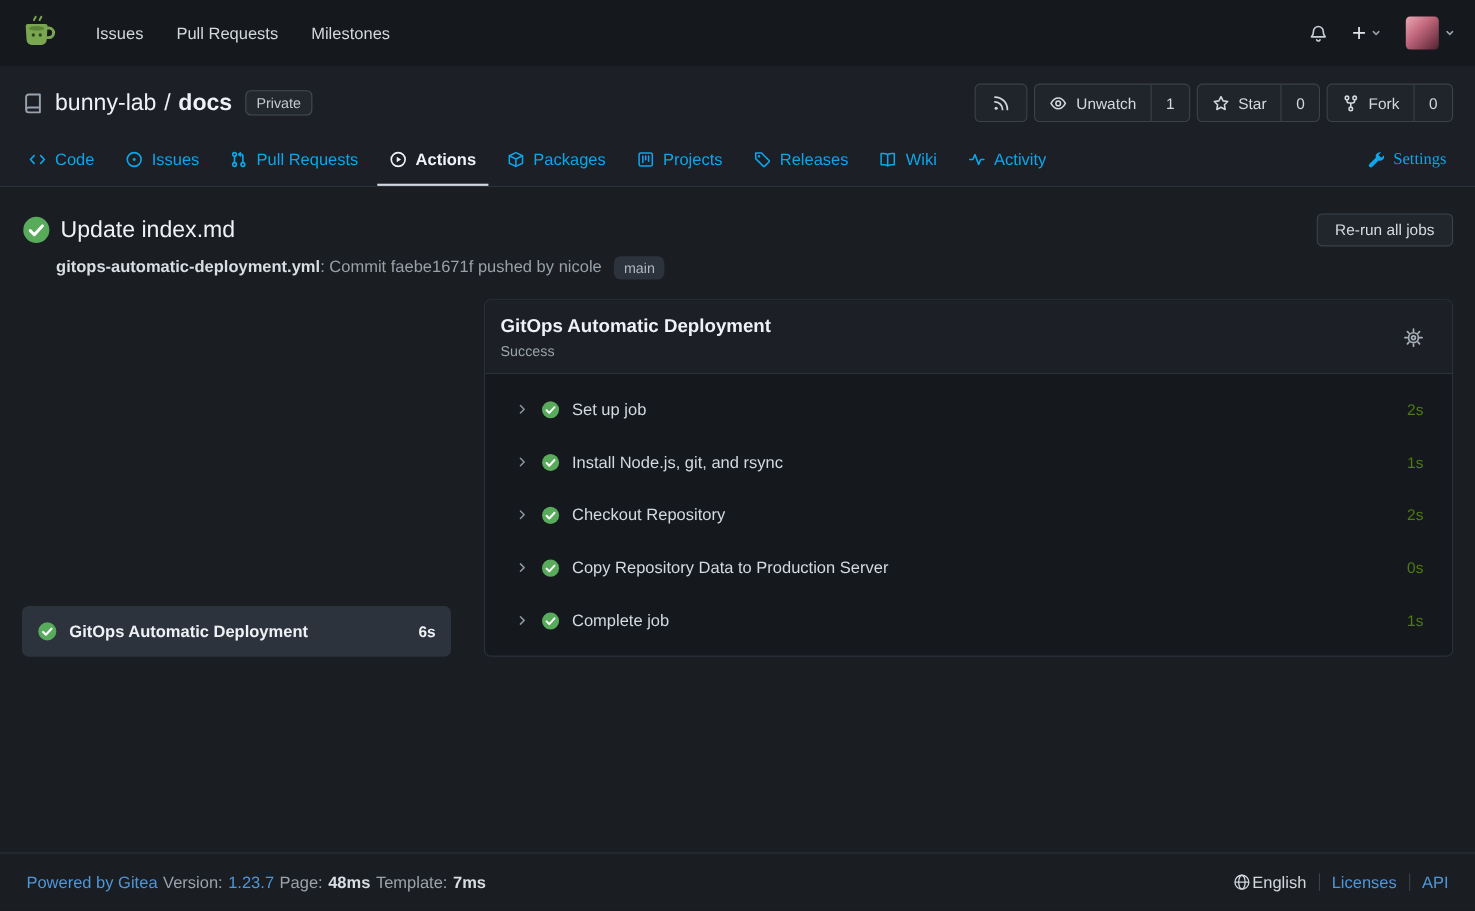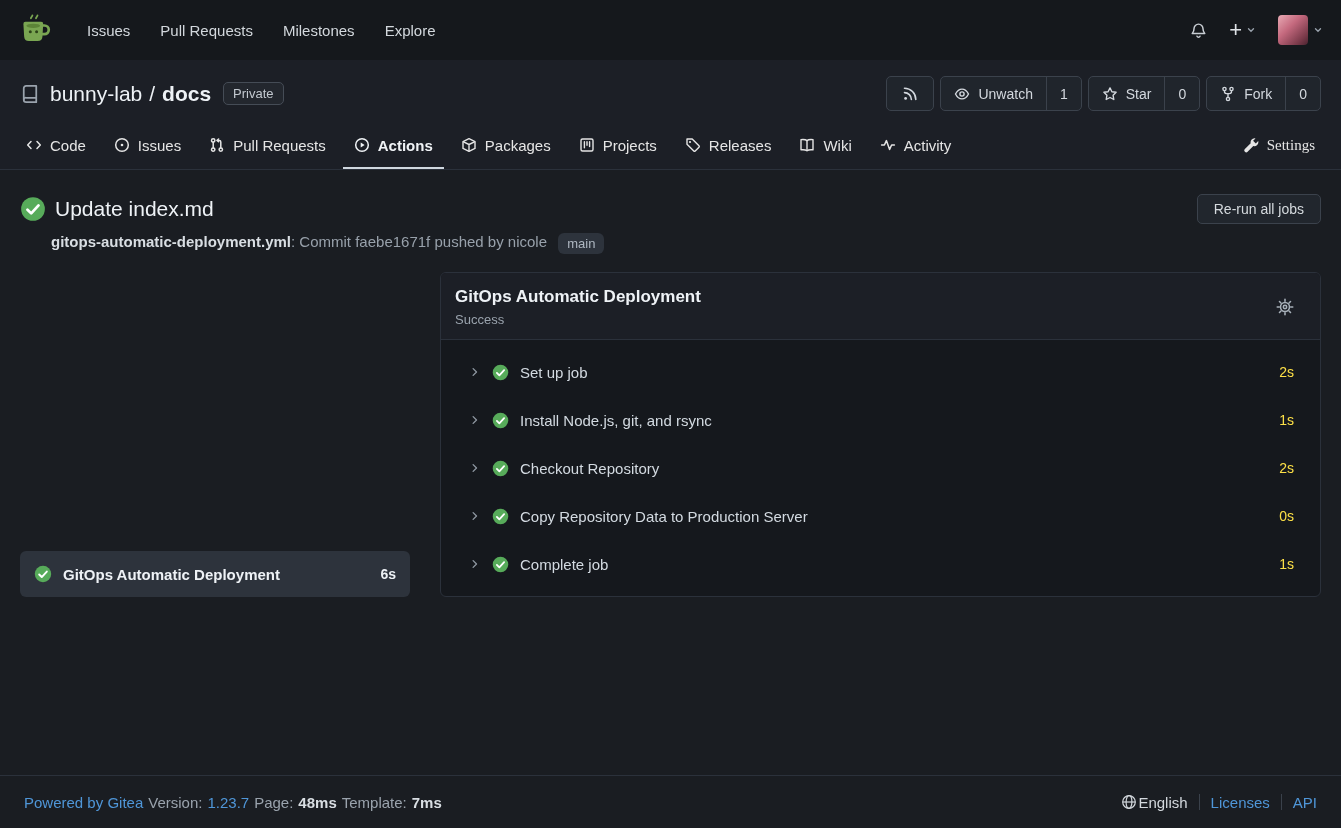--- a/index.html
+++ b/index.html
@@ -33,21 +33,21 @@
   .repo-sep { color:#eef2f6; font-size:21px; margin:0 7px; }
   .repo-name { font-weight:700; }
   .badge-private { font-size:13px; color:#c3c9d0; border:1px solid #454c56; border-radius:5px; padding:3px 9px; margin-left:12px; background:#23272e; }
   .repo-actions { margin-left:auto; display:flex; gap:6px; }
   .btn-group { display:flex; border:1px solid #3b424c; border-radius:5px; overflow:hidden; background:#20252c; height:35px; align-items:stretch; }
   .btn-group .btn { display:flex; align-items:center; gap:8px; padding:0 13px; color:#d3d8de; font-size:14px; background:transparent; border:none; cursor:pointer; font-family:inherit; }
   .btn-group .count { display:flex; align-items:center; padding:0 13px; border-left:1px solid #3b424c; color:#d3d8de; font-size:14px; cursor:pointer; }
   .icon-only { width:46px; justify-content:center; }
 
   .repo-tabs { display:flex; align-items:stretch; height:47px; padding:0 12px; border-bottom:1px solid #2b313b; }
-  .tab { display:flex; align-items:center; gap:8px; padding:0 11px; margin:0 3px; color:#e5e5e5; font-size:15px; border-bottom:2px solid transparent; }
+  .tab { display:flex; align-items:center; gap:8px; padding:0 11px; margin:0 3px; color:#0ea5e9; font-size:15px; border-bottom:2px solid transparent; }
   .tab svg { flex-shrink:0; }
   .tab.active { color:#f0f3f6; font-weight:600; border-bottom-color:#cfd7df; }
   .tab.right { margin-left:auto;font-family:Liberation Serif, serif; }
 
   
   main { flex:1; padding:0 20px; overflow:hidden; }
   .run-title-row { display:flex; align-items:center; margin-top:24px; }
   .run-title { font-size:21px; font-weight:500; color:#eef2f6; margin-left:9px; }
   .rerun-btn { margin-left:auto; height:30px; padding:0 16px; background:#21262d; border:1px solid #3b424c;
     border-radius:5px; color:#d5dade; font-size:14px; cursor:pointer; font-family:inherit; }
@@ -65,21 +65,21 @@
   .job-panel { flex:1; border:1px solid #2b313b; border-radius:6px; overflow:hidden; background:#15181d; }
   .panel-header { background:#1c1f26; padding:13px 26px 12px 14px; border-bottom:1px solid #2b313b; display:flex; align-items:center; }
   .panel-title { font-size:17px; font-weight:700; color:#eef2f6; line-height:22px; }
   .panel-status { font-size:13px; color:#9aa3ad; margin-top:4px; }
   .gear-btn { margin-left:auto; color:#a7b0b9; background:none; border:none; cursor:pointer; padding:0; }
   .panel-body { padding:8px 0; }
   .step-row { height:48px; display:flex; align-items:center; padding:0 26px 0 28px; cursor:pointer; }
   .chev { color:#8e97a1; margin-right:11px; flex-shrink:0; }
   .step-ck { margin-right:11px; flex-shrink:0; }
   .step-name { font-size:15px; color:#d3dae1; }
-  .step-dur { margin-left:auto; font-size:14px; color:#fde047; }
+  .step-dur { margin-left:auto; font-size:14px; color:#4d7c0f; }
 
   
   footer { height:53px; border-top:1px solid #2b313b; display:flex; align-items:center; padding:0 24px; font-size:15px; color:#9aa3ad; flex-shrink:0; }
   .f-left { display:flex; align-items:center; gap:5px; white-space:pre; }
   .f-right { margin-left:auto; display:flex; align-items:center; }
   .link { color:#4f96d8; }
   .f-strong { color:#d9dee3; font-weight:700; }
   .lang { display:flex; align-items:center; gap:1px; color:#d3d8dd; cursor:pointer; }
   .fdiv { width:1px; height:16px; background:#3a414b; margin:0 11px; }
 </style>
@@ -93,21 +93,20 @@
       <path d="M16.6 9h1a2.9 2.9 0 0 1 0 5.8h-1.3" stroke="#7aa652" stroke-width="1.8" fill="none" stroke-linecap="round"></path>
       <ellipse cx="10.2" cy="9.2" rx="4.6" ry="1.4" fill="#5c8437"></ellipse>
       <circle cx="8.2" cy="13.2" r="1" fill="#2d4419"></circle>
       <circle cx="12.4" cy="13.2" r="1" fill="#2d4419"></circle>
       <path d="M8.6 4.2c0-1 1-1 1-2M12 4.2c0-1 1-1 1-2" stroke="#7aa652" stroke-width="1.2" fill="none" stroke-linecap="round"></path>
     </svg>
   </div>
   <a class="nav-link">Issues</a>
   <a class="nav-link">Pull Requests</a>
   <a class="nav-link">Milestones</a>
-  <a class="nav-link">Explore</a>
   <div class="topbar-right">
     <div class="icon-plain">
       <svg viewBox="0 0 16 16" width="17" height="17" fill="none" stroke="currentColor" stroke-width="1.4" stroke-linecap="round" stroke-linejoin="round">
         <path d="M8 2a4.2 4.2 0 0 0-4.2 4.2c0 3-1.1 3.9-1.7 4.6h11.8c-.6-.7-1.7-1.6-1.7-4.6A4.2 4.2 0 0 0 8 2Z"></path>
         <path d="M6.6 13.4a1.5 1.5 0 0 0 2.8 0"></path>
       </svg>
     </div>
     <div class="plus-group">
       <span class="plus-sign">+</span>
       <svg class="caret" viewBox="0 0 12 12" width="10" height="10" fill="none" stroke="currentColor" stroke-width="1.6" stroke-linecap="round">

